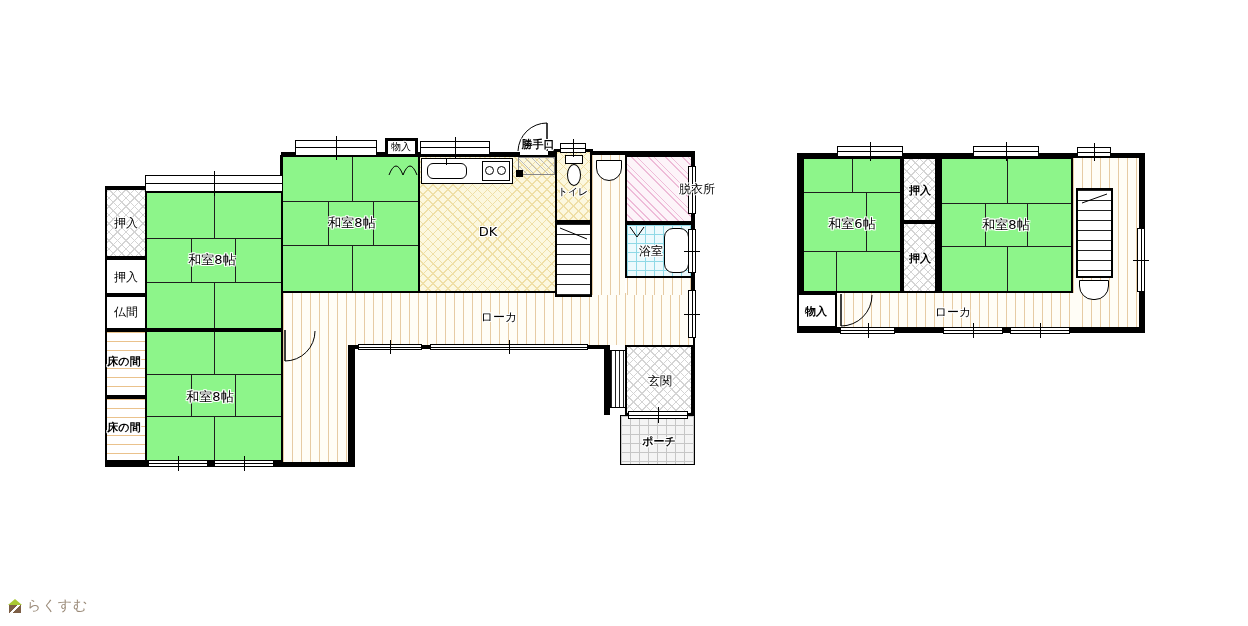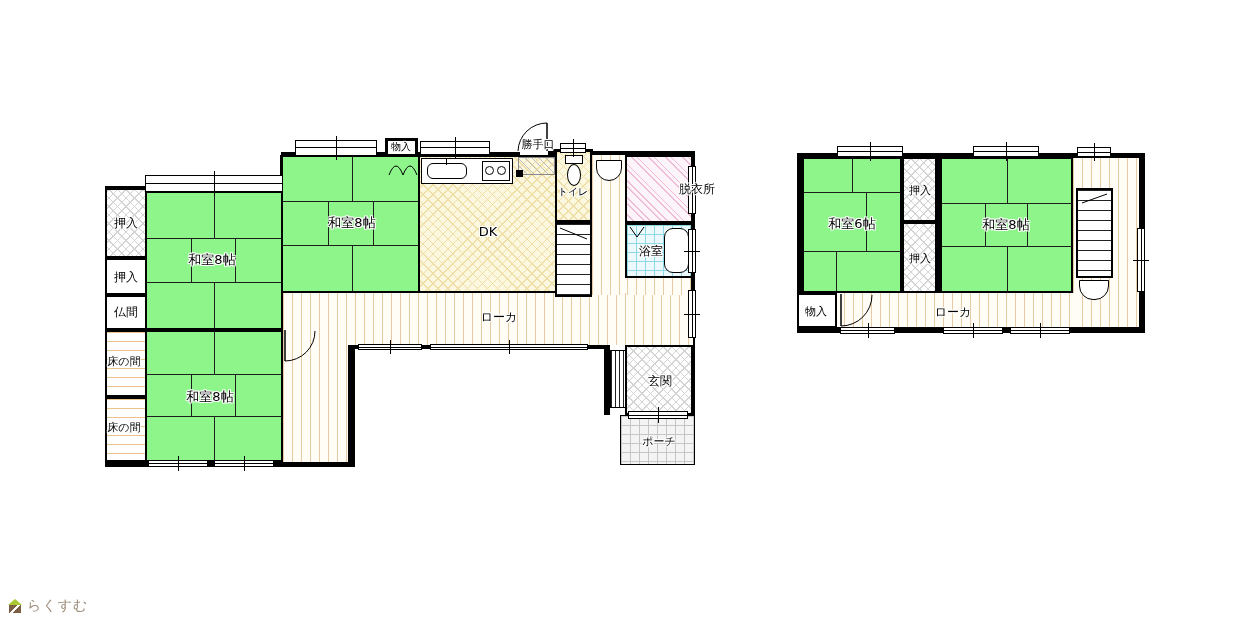--- a/index.html
+++ b/index.html
@@ -39,21 +39,21 @@
   .win.h::before{content:"";position:absolute;left:50%;top:-5px;bottom:-5px;border-left:1px solid #000;}
   .win.v::after{content:"";position:absolute;top:0;bottom:0;left:45%;border-left:1px solid #000;}
   .win.v::before{content:"";position:absolute;top:50%;left:-5px;right:-5px;border-top:1px solid #000;}
   
   .tat-h{position:absolute;left:0;right:0;height:1px;background:#1e1e1e;}
   .tat-v{position:absolute;width:1px;background:#1e1e1e;}
   
   .lbl{position:absolute;transform:translate(-50%,-50%);font-size:13px;line-height:1;color:#000;
        white-space:nowrap;z-index:30;
        text-shadow:1px 0 #fff,-1px 0 #fff,0 1px #fff,0 -1px #fff,1px 1px #fff,-1px -1px #fff,1px -1px #fff,-1px 1px #fff;}
-  .lbl.m{font-size:12px;} .lbl.s{font-size:11px;} .lbl.xs{font-size:10px;}
+  .lbl.m{font-size:12px;} .lbl.s{font-size:11px;font-weight:bold;} .lbl.xs{font-size:10px;}
   
   .fixture{position:absolute;box-sizing:border-box;border:1px solid #000;background:#fff;z-index:20;}
   .circle{border-radius:50%;}
   .basin{border-radius:0 0 14px 14px;}
   .tub{border-radius:9px;}
   svg.abs{z-index:25;} .z10{z-index:10;} .z15{z-index:15;}
   
   .logo{position:absolute;left:8px;top:597px;display:flex;align-items:center;gap:4px;}
   .logo-house{position:relative;width:15px;height:15px;}
   .logo-roof{position:absolute;left:0;top:0;width:0;height:0;

